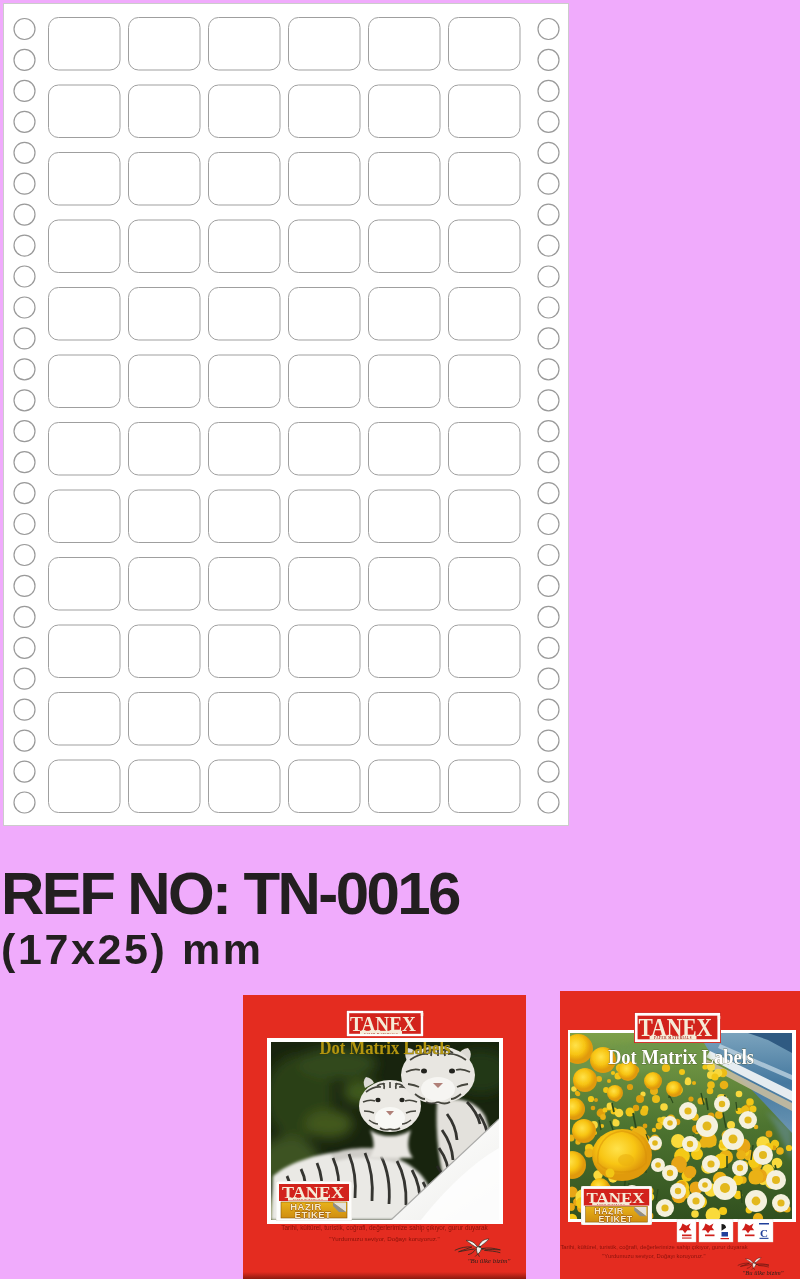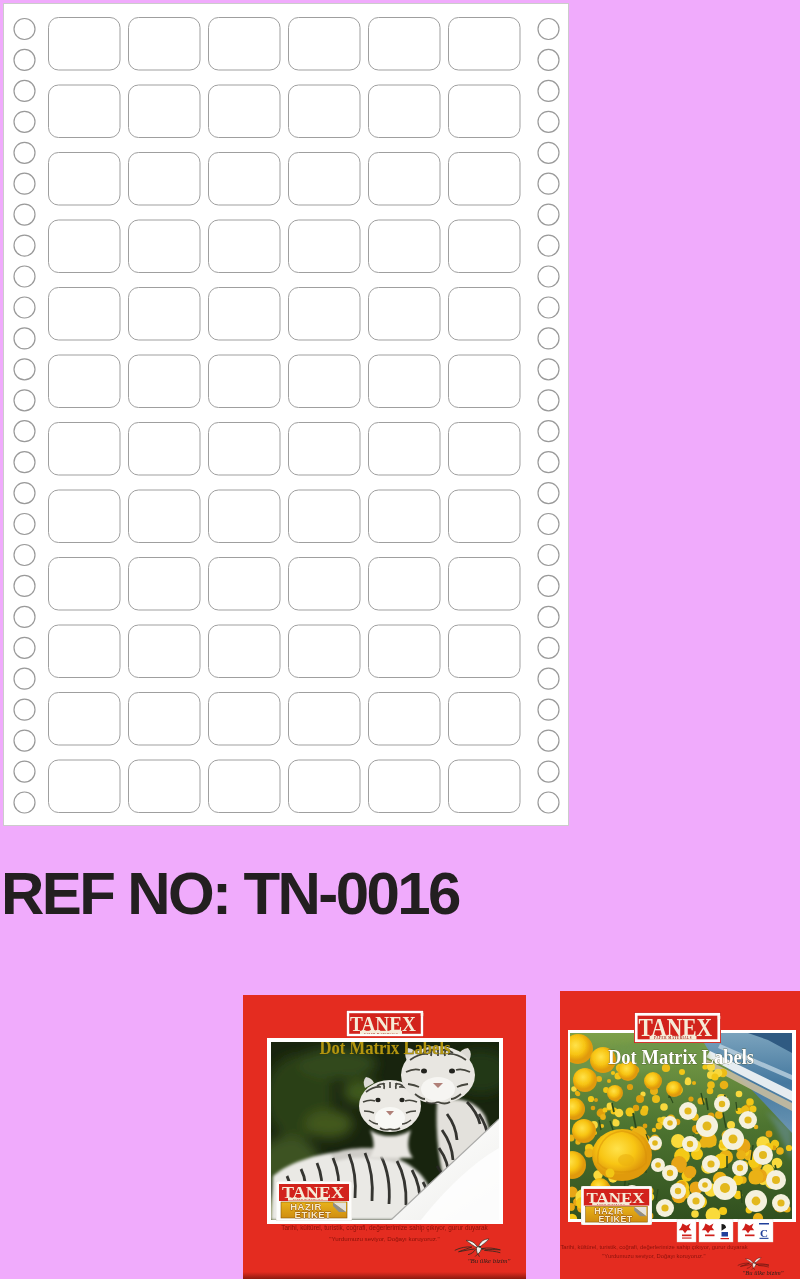--- a/index.html
+++ b/index.html
@@ -174,20 +174,21 @@
         <rect x="128.5" y="760.0" width="71.5" height="52.5" rx="10" ry="10" fill="#fff" stroke="#9f9f9f" stroke-width="1"></rect>
         <rect x="208.5" y="760.0" width="71.5" height="52.5" rx="10" ry="10" fill="#fff" stroke="#9f9f9f" stroke-width="1"></rect>
         <rect x="288.5" y="760.0" width="71.5" height="52.5" rx="10" ry="10" fill="#fff" stroke="#9f9f9f" stroke-width="1"></rect>
         <rect x="368.5" y="760.0" width="71.5" height="52.5" rx="10" ry="10" fill="#fff" stroke="#9f9f9f" stroke-width="1"></rect>
         <rect x="448.5" y="760.0" width="71.5" height="52.5" rx="10" ry="10" fill="#fff" stroke="#9f9f9f" stroke-width="1"></rect>
       </g>
 </svg>
 
 <div class="abs" style="left:1px;top:864px;font:bold 60px 'Liberation Sans',sans-serif;letter-spacing:-2.6px;line-height:1;color:#231f20;white-space:nowrap;">REF NO: TN-0016</div>
 
+<div class="abs" style="left:1px;top:928px;font:bold 43px 'Liberation Sans',sans-serif;letter-spacing:2.6px;line-height:1;color:#231f20;white-space:nowrap;">(17x25) mm</div>
 
 <div class="abs" style="left:243px;top:995px;width:283px;height:284px;background:#e42c20;">
 
   <div class="abs" style="left:24px;top:43px;width:236px;height:186px;background:#fff;"></div>
 
   <svg class="abs" style="left:28px;top:47px" width="228" height="178" viewBox="0 0 228 178">
 <defs>
 <filter id="bl1" x="-40%" y="-40%" width="180%" height="180%">
             <feGaussianBlur stdDeviation="6"></feGaussianBlur>
           </filter>

